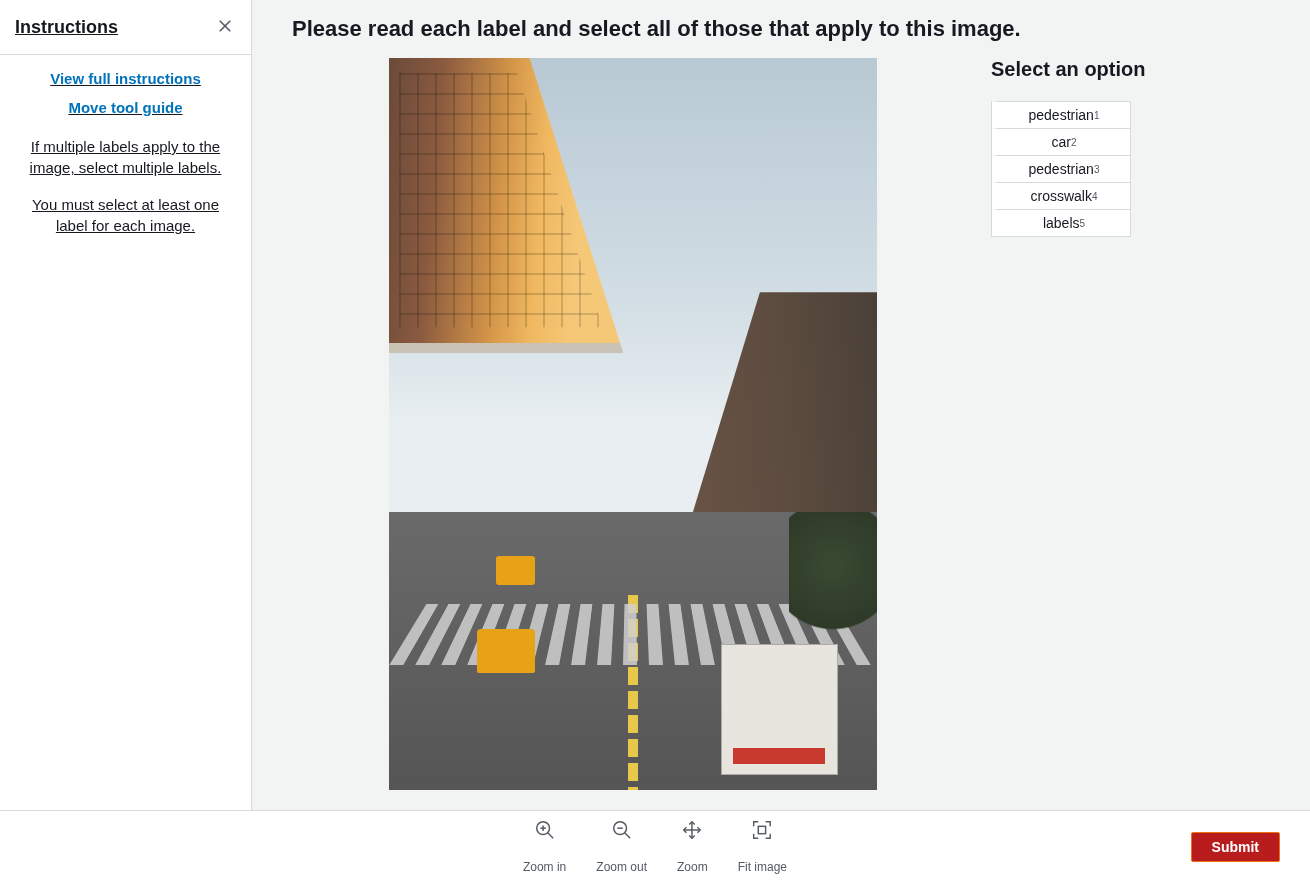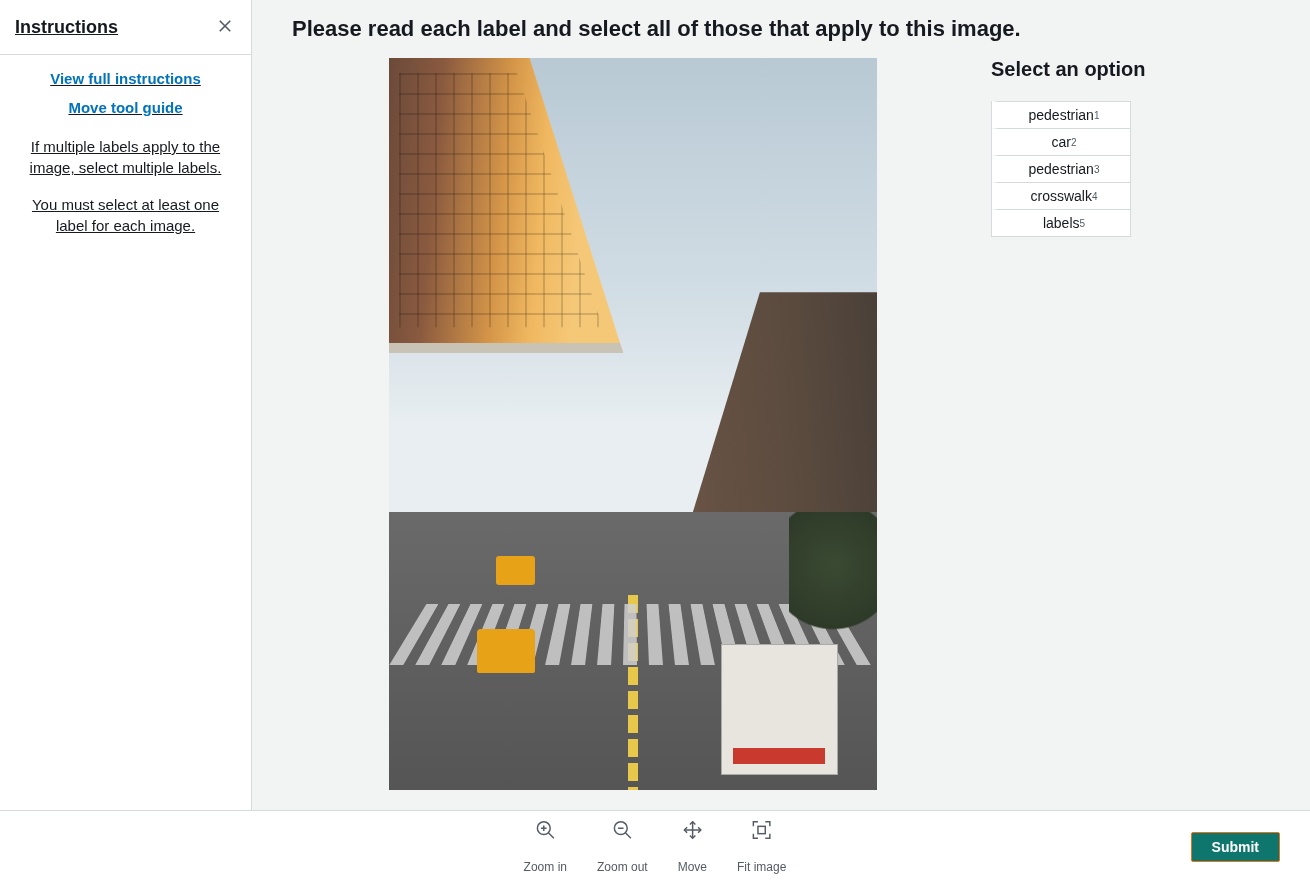--- a/index.html
+++ b/index.html
@@ -282,21 +282,21 @@
     }
     .tool-btn svg {
       width: 22px;
       height: 22px;
       stroke: #545b64;
       fill: none;
       stroke-width: 1.6;
     }
     .submit-btn {
       margin-left: auto;
-      background: #0f766e;
+      background: #b91c1c;
       color: #fff;
       border: 1px solid #ec7211;
       border-radius: 2px;
       padding: 6px 20px;
       font-size: 14px;
       font-weight: 700;
       cursor: pointer;
     }
   </style>
 </head>
@@ -394,21 +394,21 @@
       <span>
         <svg viewBox="0 0 24 24">
             <line x1="12" y1="3" x2="12" y2="21"></line>
             <line x1="3" y1="12" x2="21" y2="12"></line>
             <polyline points="9,6 12,3 15,6"></polyline>
             <polyline points="9,18 12,21 15,18"></polyline>
             <polyline points="6,9 3,12 6,15"></polyline>
             <polyline points="18,9 21,12 18,15"></polyline>
           </svg>
       </span>
-      <span>Move</span>
+      <span>Zoom</span>
     </div>
     <div class="tool-btn">
       <span>
         <svg viewBox="0 0 24 24">
             <polyline points="3,8 3,3 8,3"></polyline>
             <polyline points="16,3 21,3 21,8"></polyline>
             <polyline points="21,16 21,21 16,21"></polyline>
             <polyline points="8,21 3,21 3,16"></polyline>
             <rect x="8" y="8" width="8" height="8"></rect>
           </svg>

